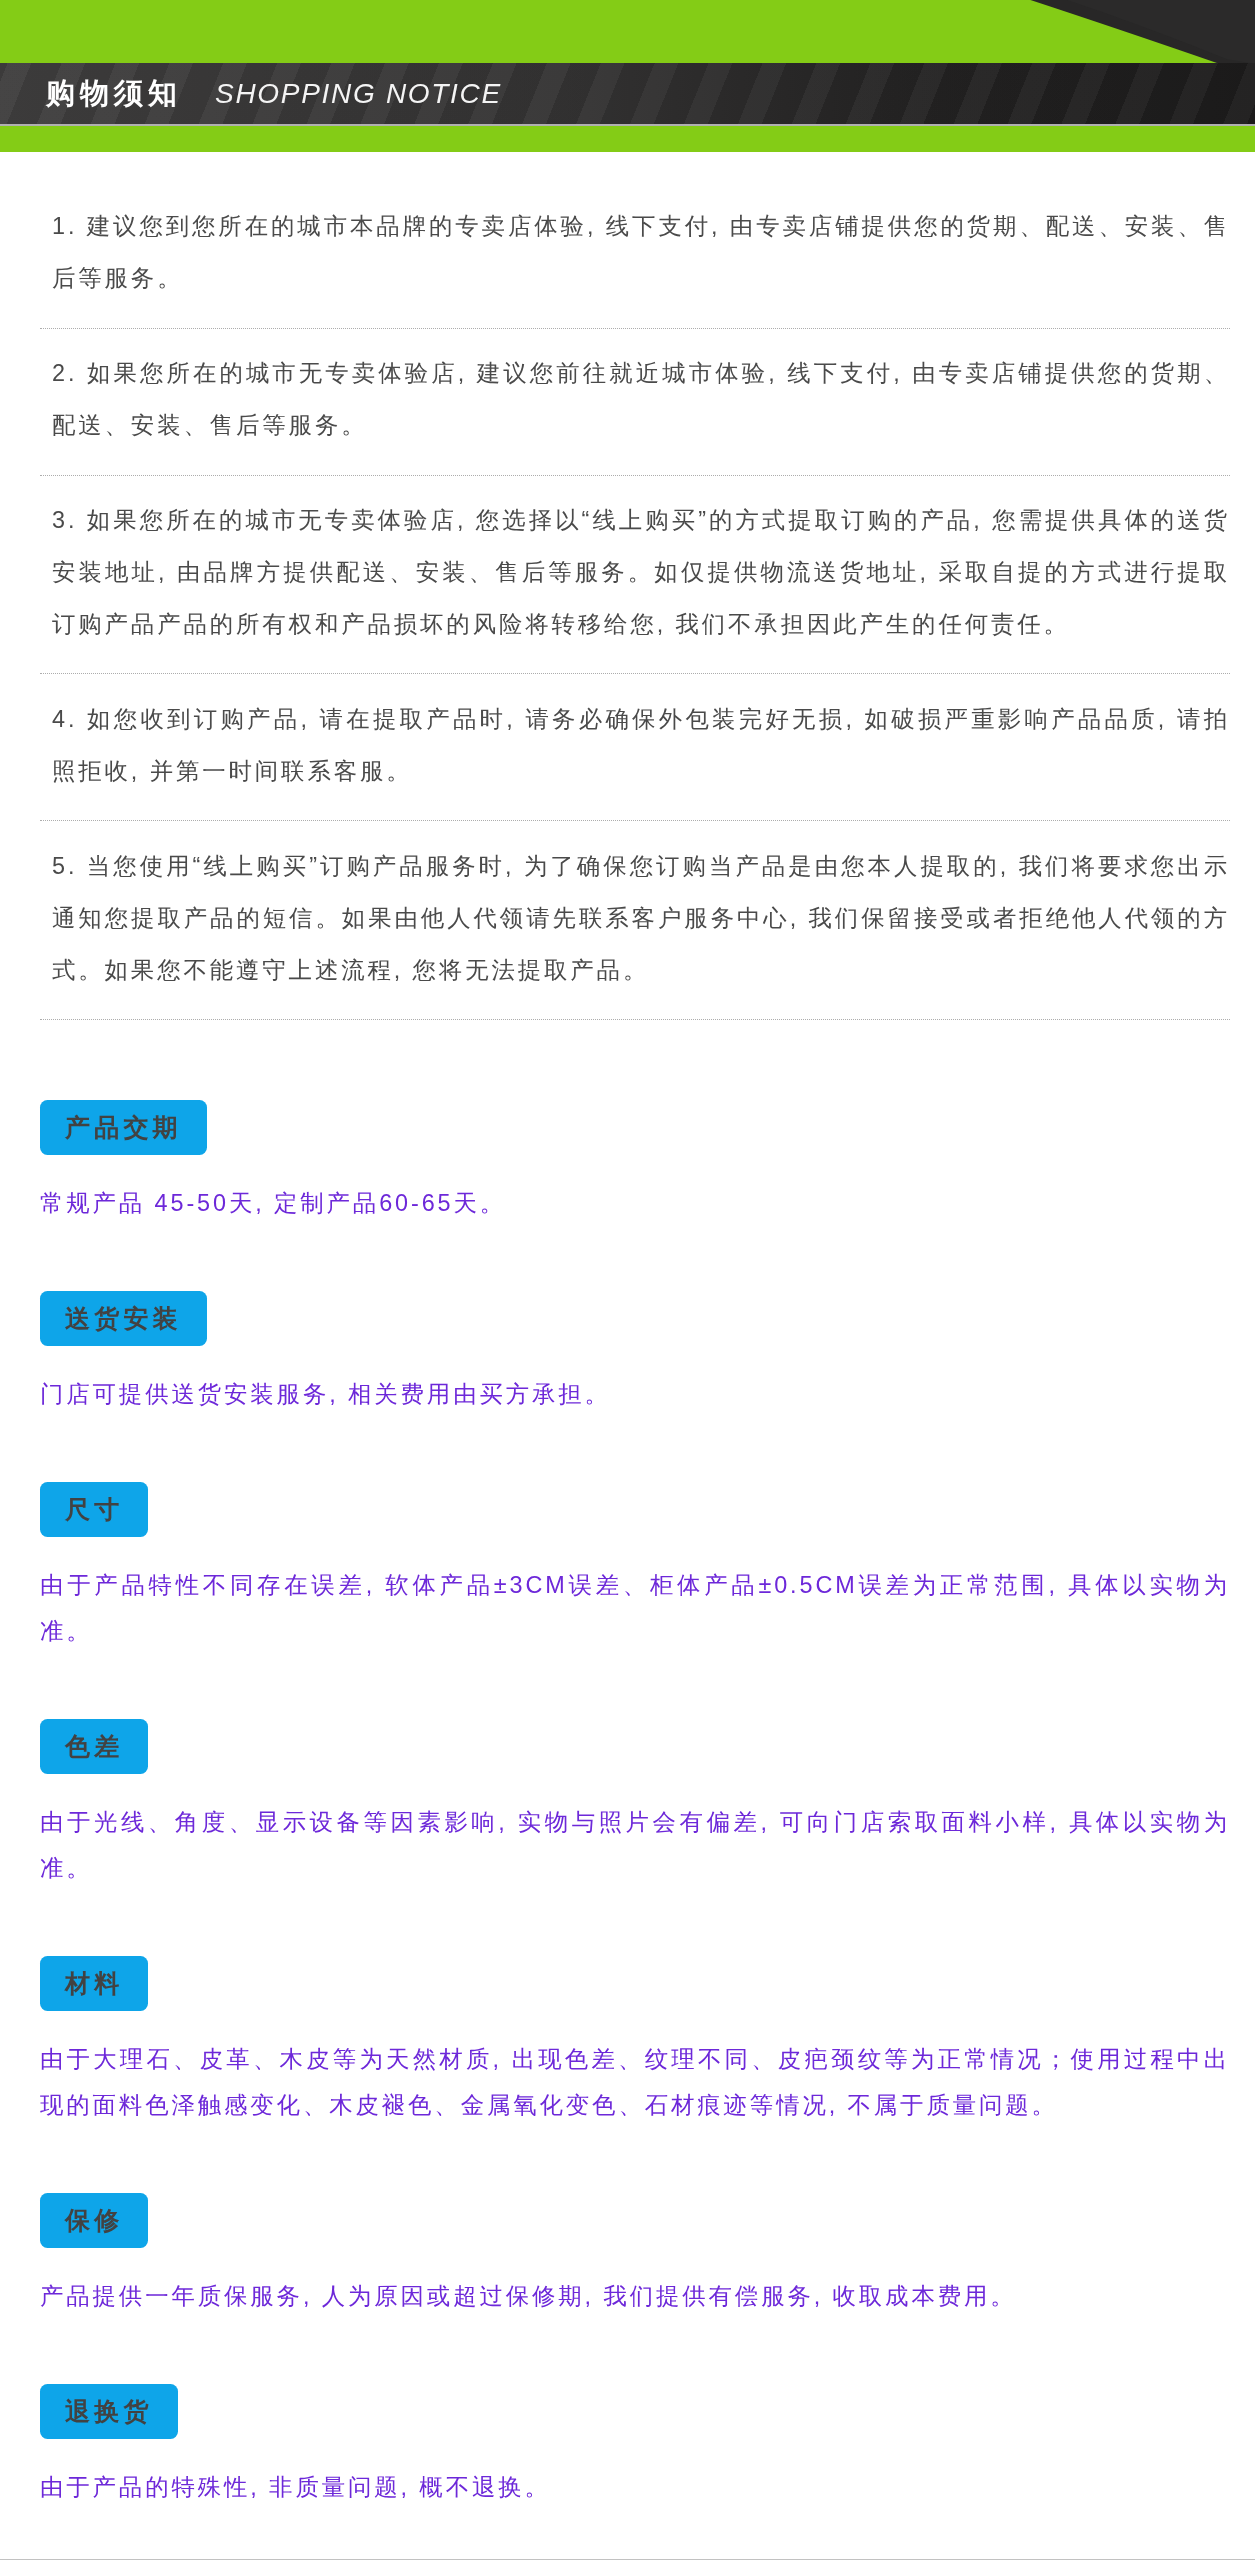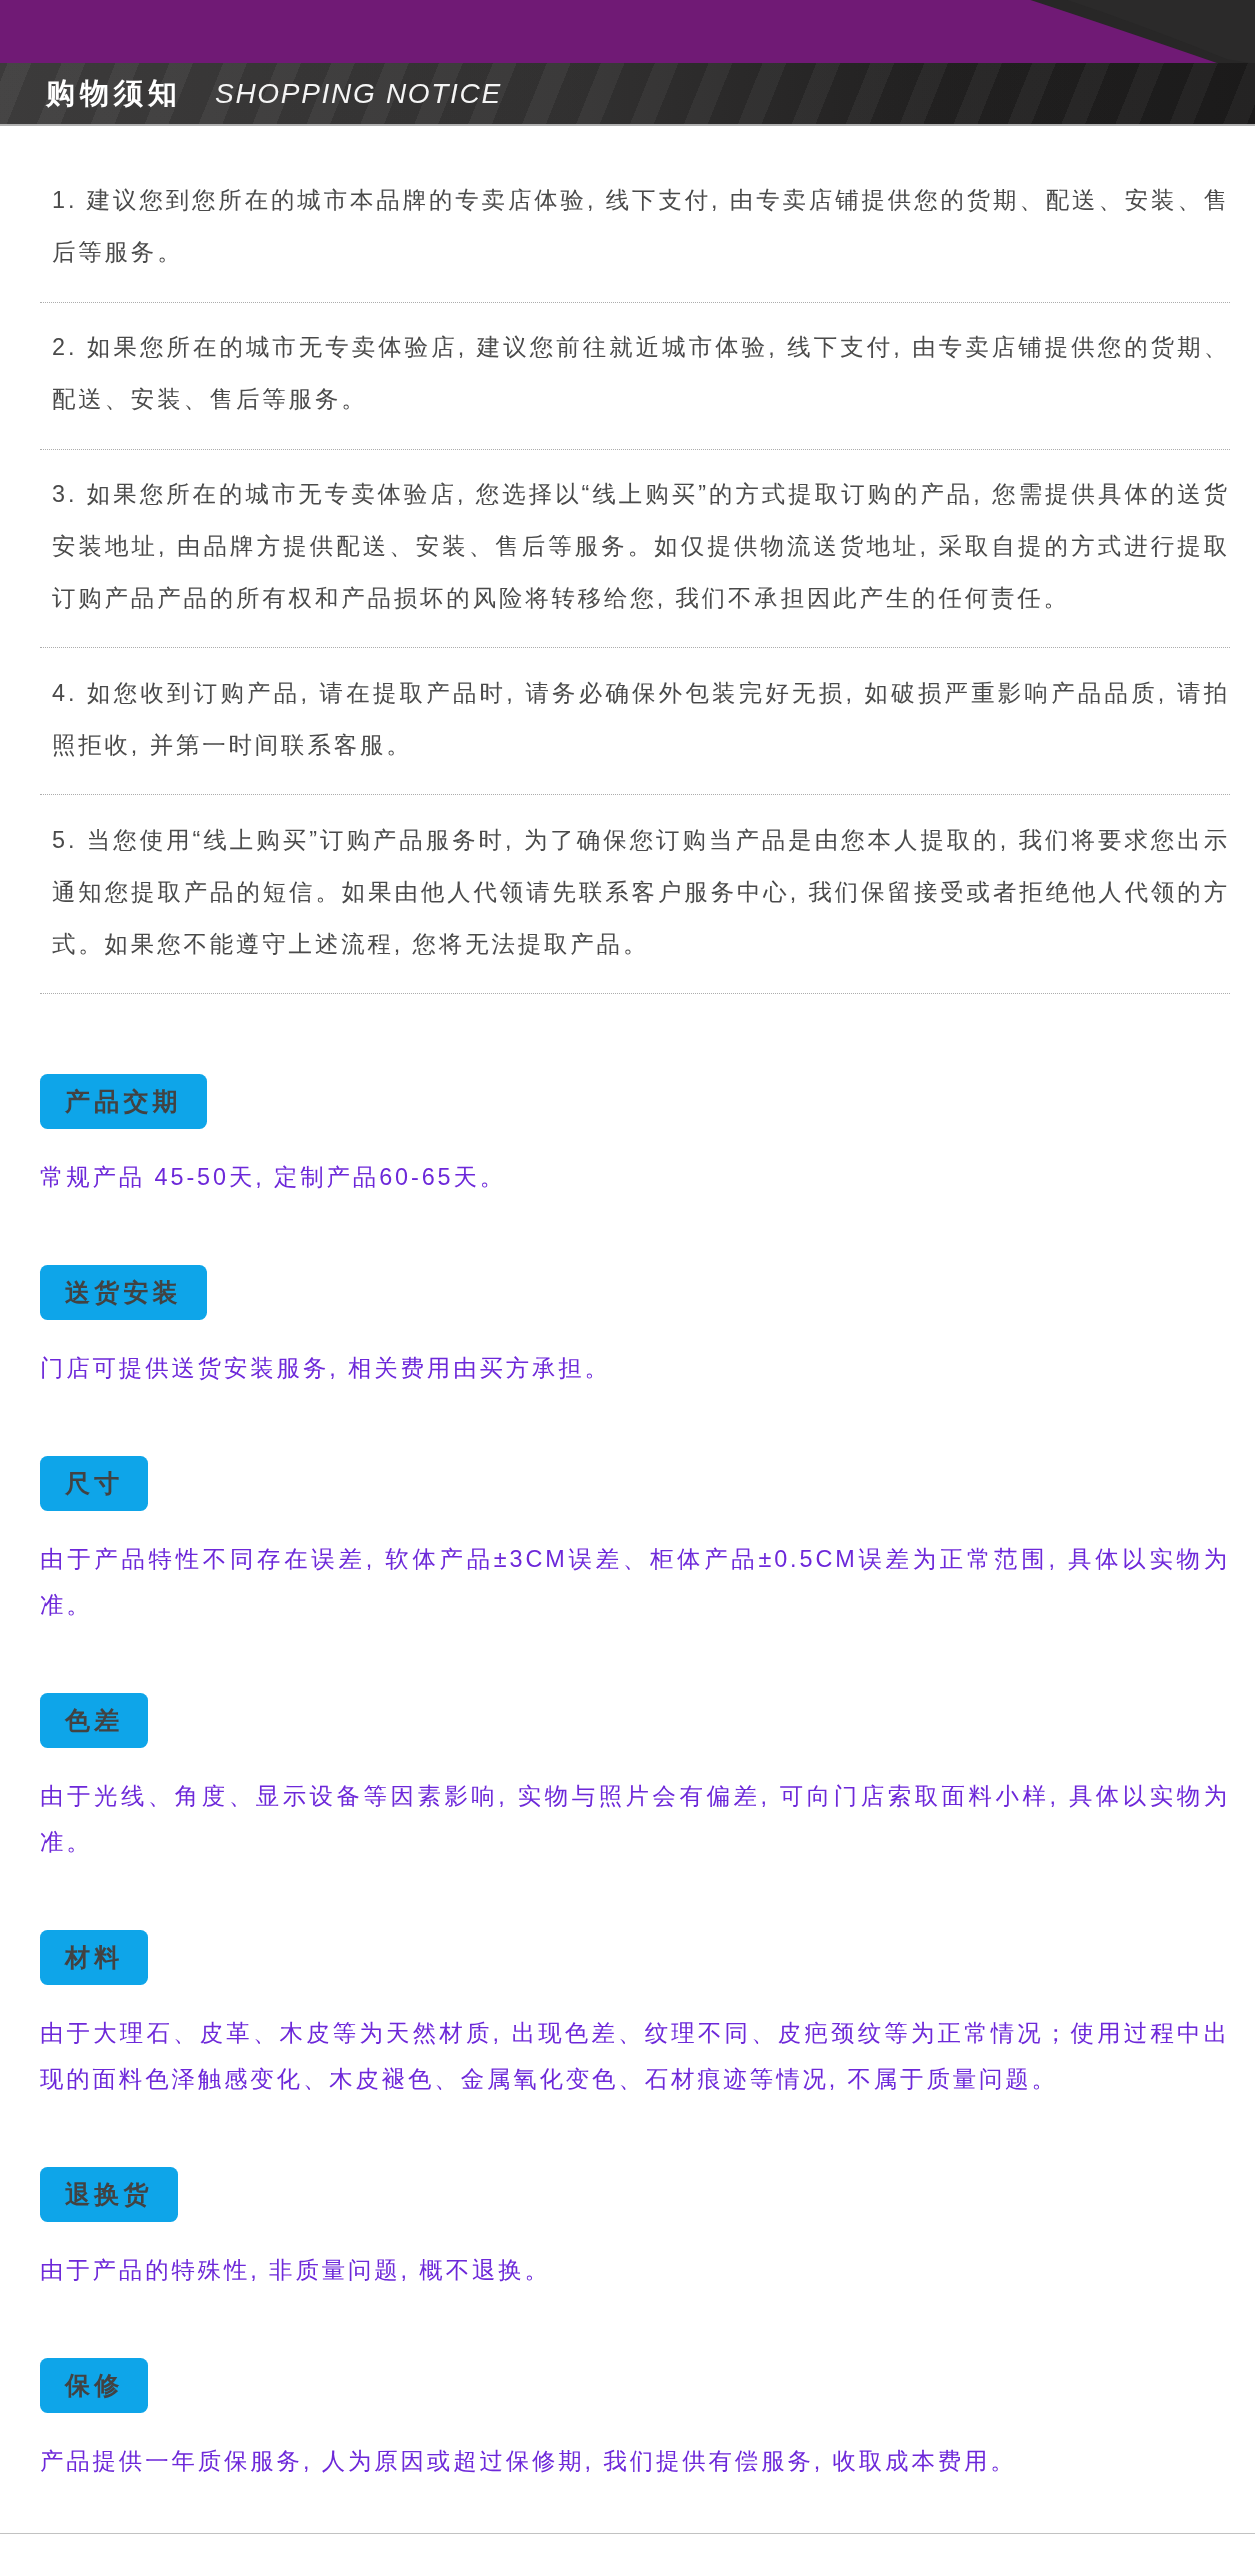--- a/index.html
+++ b/index.html
@@ -6,21 +6,21 @@
   html, body { background: #ffffff; }
   body {
     width: 1255px;
     min-height: 2576px;
     font-family: "Liberation Sans", "DejaVu Sans", sans-serif;
     color: #474747;
     position: relative;
   }
 
   
-  .header-zone { position: relative; height: 126px; background: #701a75; overflow: hidden; }
+  .header-zone { position: relative; height: 152px; background: #84cc16; overflow: hidden; }
   .corner-swoosh { position: absolute; top: 0; right: 0; width: 305px; height: 64px; }
   .title-bar {
     position: absolute; left: 0; right: 0; top: 63px; height: 63px;
     background: linear-gradient(to right, #3f3e3e 0%, #343333 45%, #232222 75%, #1c1b1b 100%);
     border-bottom: 2.5px solid #b0b0b0;
     display: flex; align-items: center;
     overflow: hidden;
   }
   .title-bar::after {
     content: ""; position: absolute; inset: -33px;
@@ -122,26 +122,26 @@
     </div>
     <div class="section">
       <span class="badge">色差</span>
       <p>由于光线、角度、显示设备等因素影响, 实物与照片会有偏差, 可向门店索取面料小样, 具体以实物为准。</p>
     </div>
     <div class="section">
       <span class="badge">材料</span>
       <p>由于大理石、皮革、木皮等为天然材质, 出现色差、纹理不同、皮疤颈纹等为正常情况；使用过程中出现的面料色泽触感变化、木皮褪色、金属氧化变色、石材痕迹等情况, 不属于质量问题。</p>
     </div>
     <div class="section">
+      <span class="badge">保修</span>
+      <p>产品提供一年质保服务, 人为原因或超过保修期, 我们提供有偿服务, 收取成本费用。</p>
+    </div>
+    <div class="section">
       <span class="badge">退换货</span>
       <p>由于产品的特殊性, 非质量问题, 概不退换。</p>
-    </div>
-    <div class="section">
-      <span class="badge">保修</span>
-      <p>产品提供一年质保服务, 人为原因或超过保修期, 我们提供有偿服务, 收取成本费用。</p>
     </div>
   </div>
 
 </div>
 
 <div class="patent">
   
   
   
 </div>

